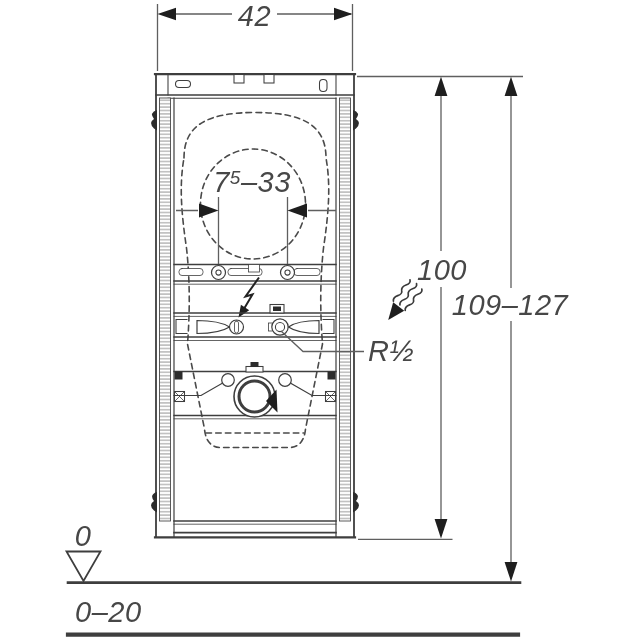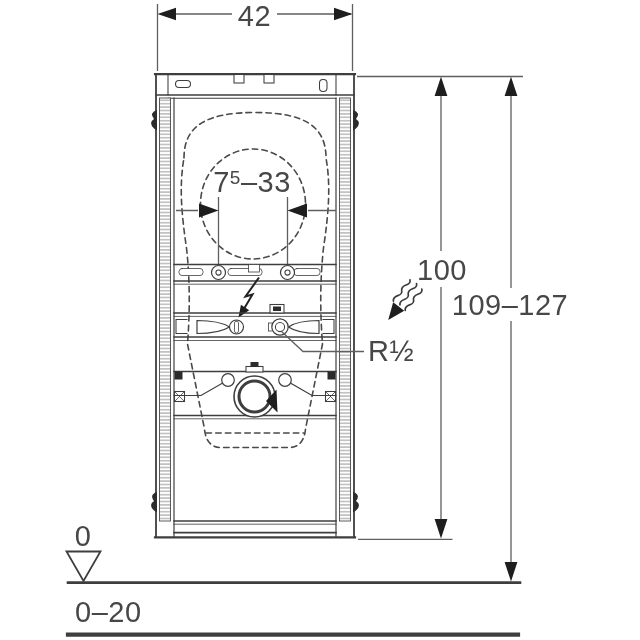--- a/index.html
+++ b/index.html
@@ -1,16 +1,16 @@
 <!DOCTYPE html>
 <html style="--line: #3e3e3e; --dim: #5f5f5f; --arrow: #1e1e1e; --text: #474747; --bg: #ffffff;"><head>
 <meta charset="utf-8">
 <style>
   html,body{margin:0;padding:0;background:#fff;}
-  .stage{position:relative;width:640px;height:640px;background:var(--bg,#fff);overflow:hidden;}
+  .stage{position:relative;width:640px;height:640px;background:var(--bg,#fff);overflow:hidden;font-style:italic;}
   svg{display:block;}
   svg text{font-family:"Liberation Sans","DejaVu Sans",sans-serif;fill:var(--text,#474747);}
   .t-dim{font-size:29px;letter-spacing:0.5px;}
   .t-sup{font-size:19px;}
   .s-frame{stroke:var(--line,#3e3e3e);fill:none;stroke-width:1.5;stroke-linecap:square;}
   .sw08{stroke-width:0.8;} .sw10{stroke-width:1.05;} .sw12{stroke-width:1.2;}
   .sw14{stroke-width:1.4;} .sw16{stroke-width:1.6;} .sw18{stroke-width:1.8;}
   .sw22{stroke-width:2.2;} .sw26{stroke-width:2.6;} .sw30{stroke-width:3;} .sw42{stroke-width:4.2;}
   .s-dim{stroke:var(--dim,#5f5f5f);fill:none;stroke-width:1.3;stroke-linecap:butt;}
   .s-dash{stroke:#4a4a4a;fill:none;stroke-width:1.6;stroke-dasharray:5.5 4.2;stroke-linecap:round;}

